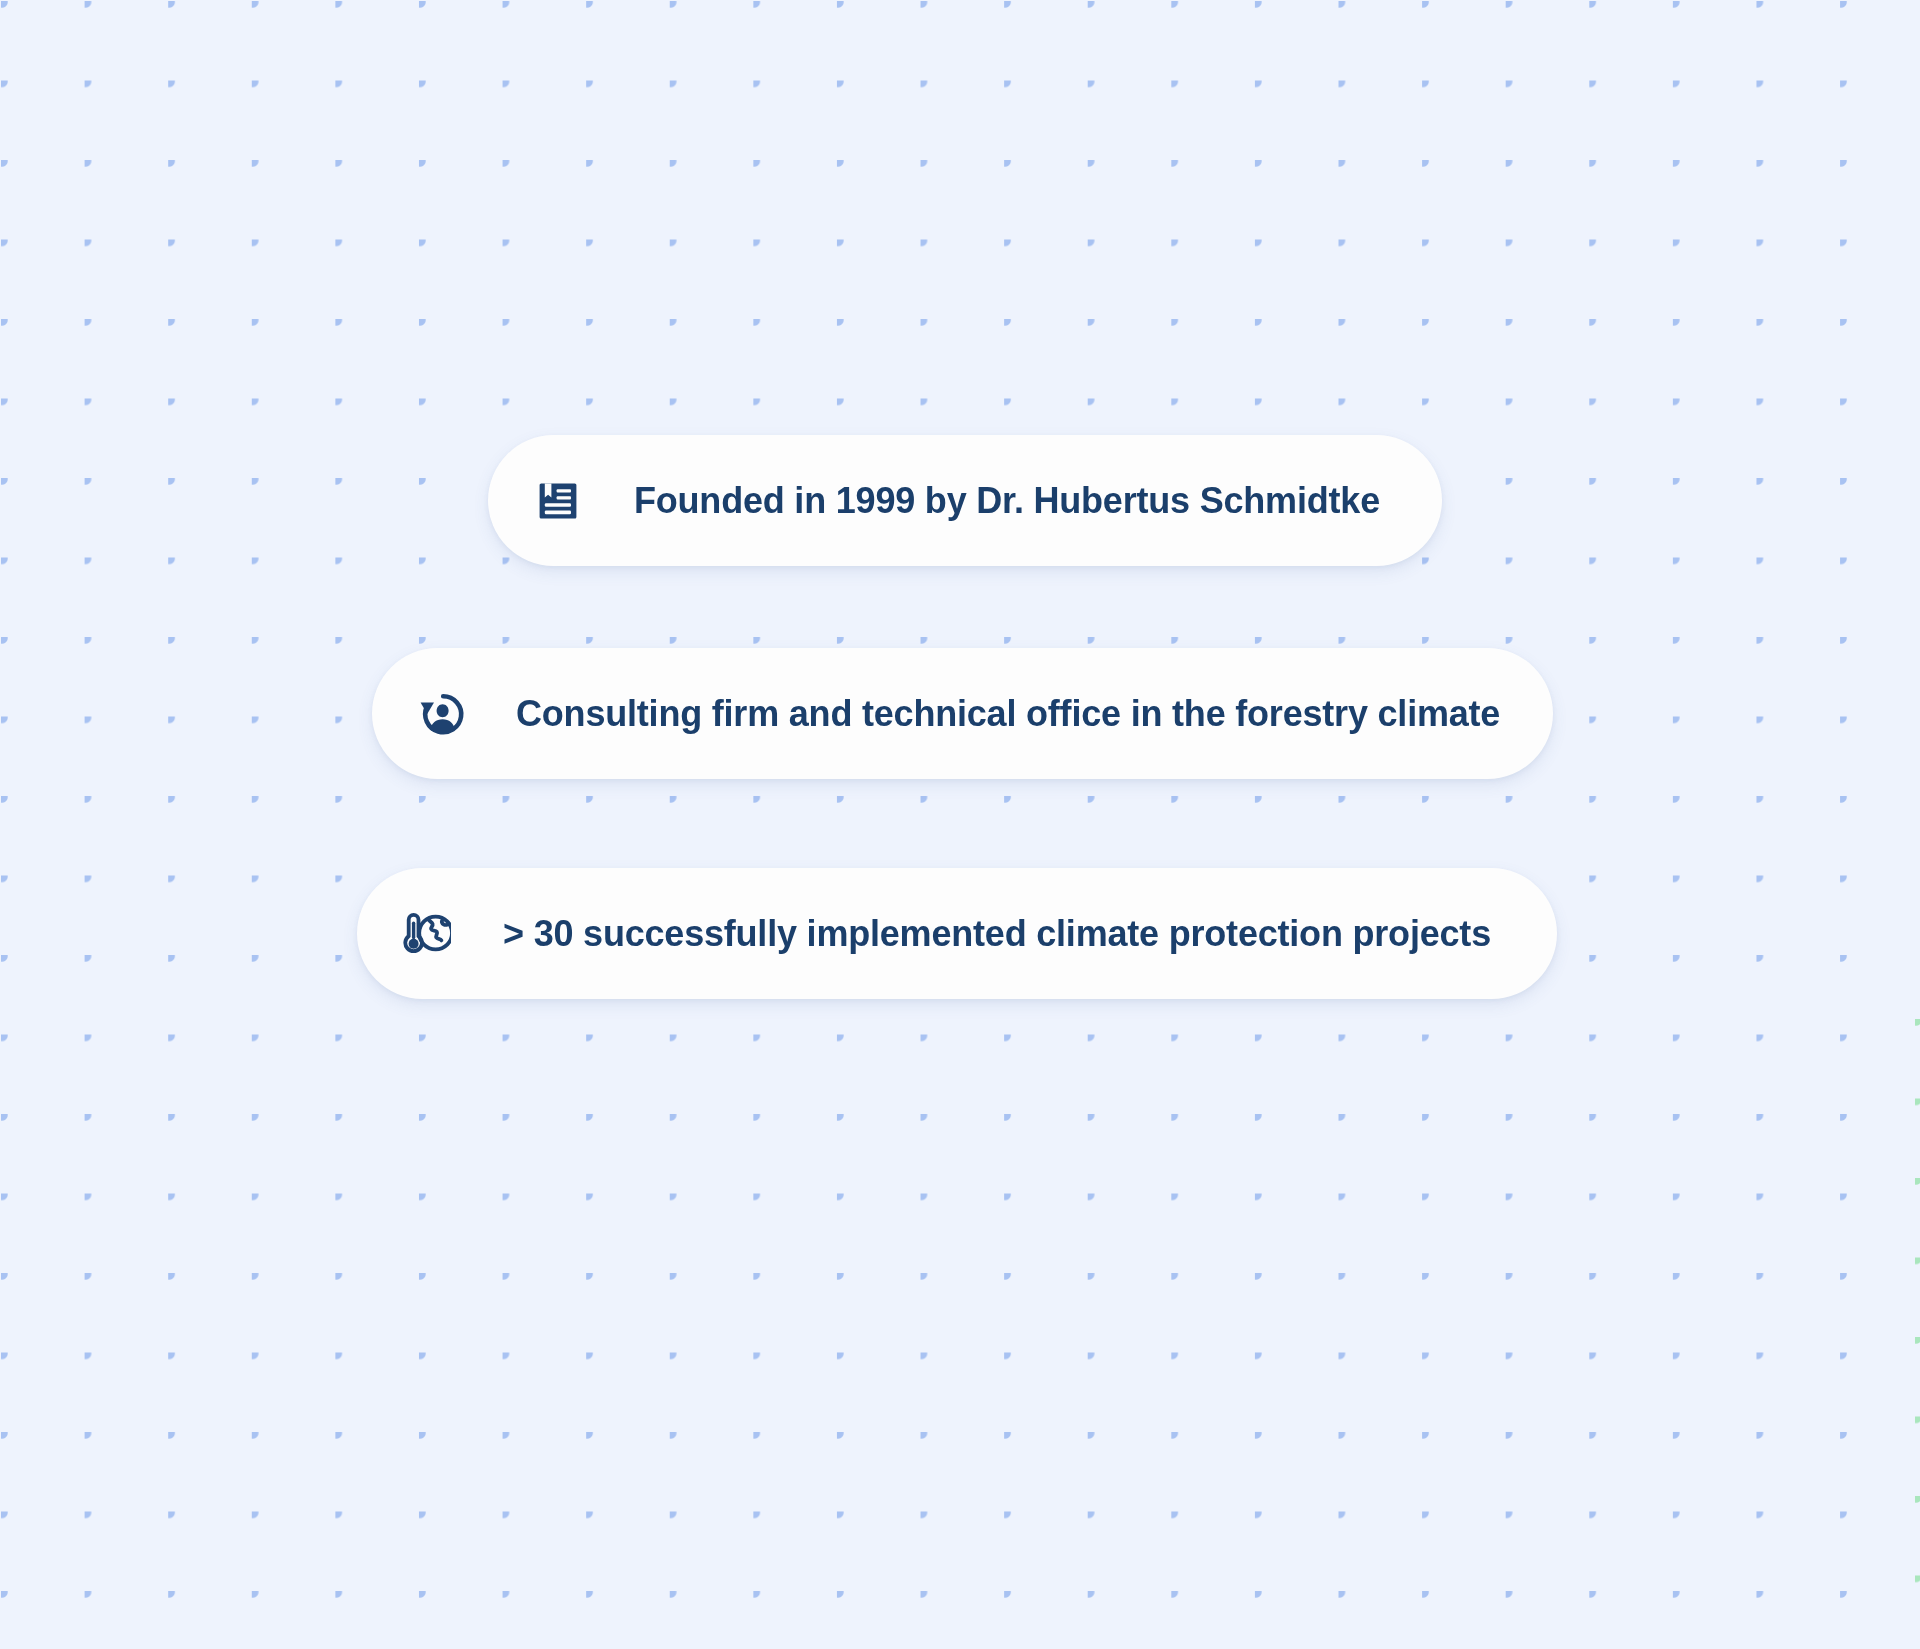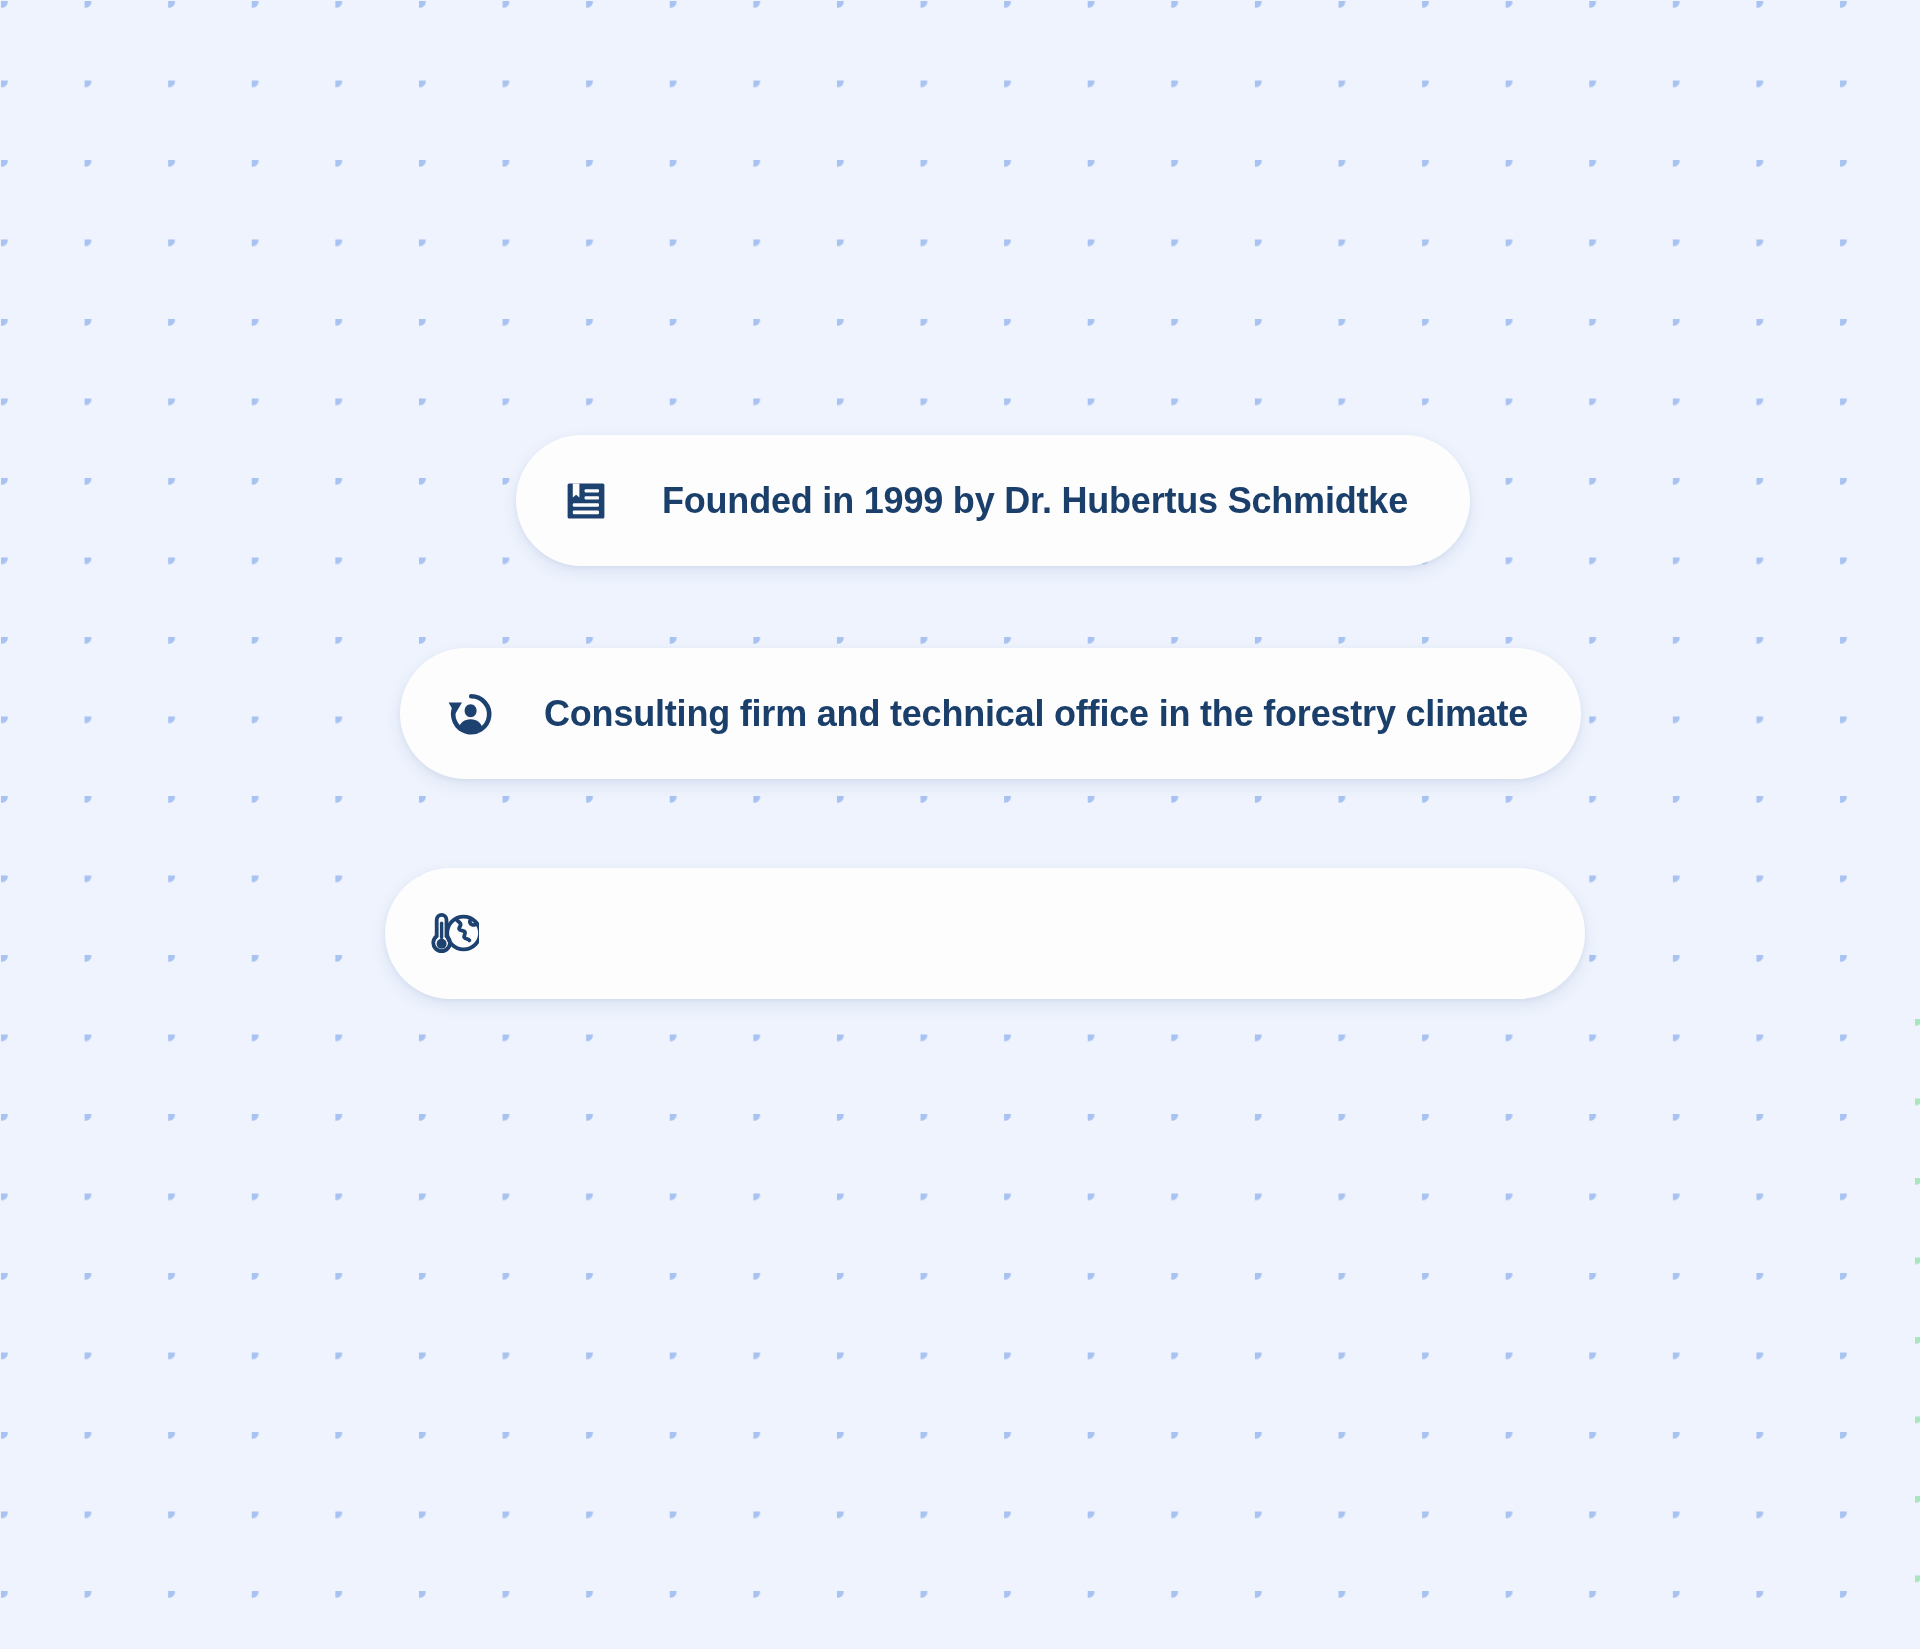--- a/index.html
+++ b/index.html
@@ -38,21 +38,20 @@
     height: 697px;
     background-image: radial-gradient(circle at 1px 1px, #a9e6bd 5.2px, rgba(169,230,189,0) 6.2px);
     background-size: 83.6px 79.5px;
     background-position: -66.6px -12.5px;
   }
 
   
   .pill-list {
     position: absolute;
     inset: 0;
-    margin-left: 28px;
   }
   .pill {
     position: absolute;
     display: flex;
     align-items: center;
     box-sizing: border-box;
     height: 131px;
     background: #fdfdfd;
     border-radius: 66px;
     box-shadow: 0 6px 16px rgba(70,100,160,0.10),
@@ -126,17 +125,18 @@
       <span class="pill-icon">
         <svg viewBox="0 0 24 24" fill="none" xmlns="http://www.w3.org/2000/svg" aria-hidden="true">
           <path d="M5.3 2.4c1.35 0 2.45 1.1 2.45 2.45v8.2a4.15 4.15 0 1 1-4.9 0v-8.2C2.85 3.5 3.95 2.4 5.3 2.4Z" stroke="currentColor" stroke-width="1.9" fill="none"></path>
           <path d="M5.3 6.6v7.2" stroke="currentColor" stroke-width="1.7" stroke-linecap="round"></path>
           <circle cx="5.3" cy="16.9" r="2.5" fill="currentColor"></circle>
           <path d="M16.3 3.3a8.2 8.2 0 1 1 0 16.4 8.2 8.2 0 0 1 0-16.4Z" stroke="currentColor" stroke-width="1.9" fill="none"></path>
           <path d="M12.6 4.6c.6 1.2 1.9 1.3 2.2 2.4.3 1.1-1.1 1.5-.7 2.6.4 1.1 2.2.3 2.8 1.3.6 1-.8 2-.2 2.9.5.8 2 .4 2.5 1.4" stroke="currentColor" stroke-width="1.9" stroke-linecap="round" fill="none"></path>
           <path d="M19.9 4.9c-.9.7-.4 2 .5 2.4.9.4 2 .1 2.4-.5" stroke="currentColor" stroke-width="1.9" stroke-linecap="round" fill="none"></path>
         </svg>
       </span>
+      <span class="pill-label">&gt; 30 successfully implemented climate protection projects</span>
     </div>
 
 
   </div>
 </div>
 
 </body></html>

